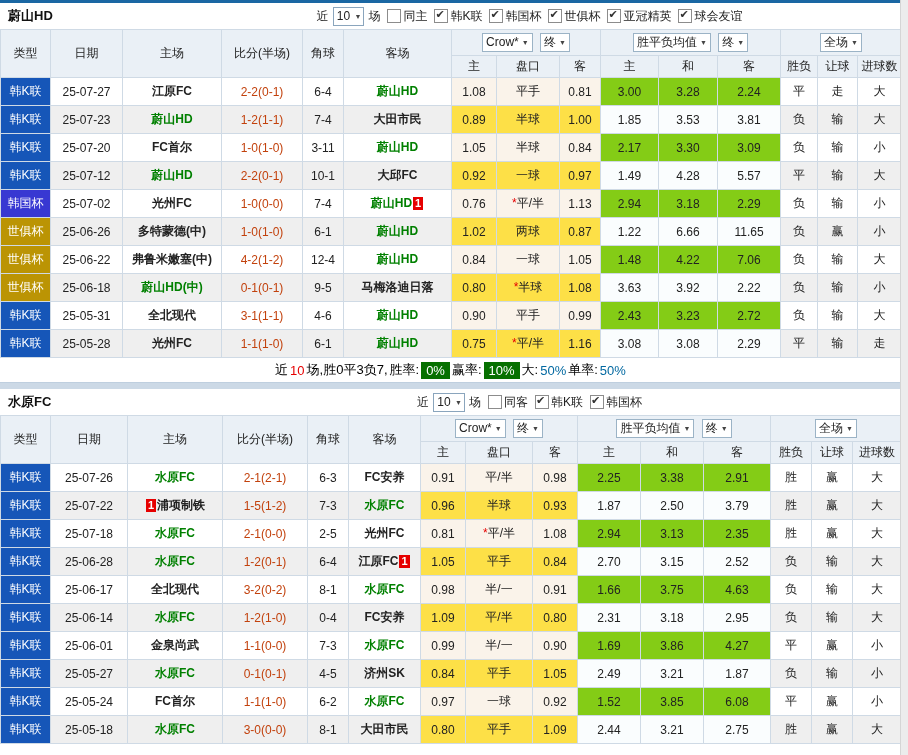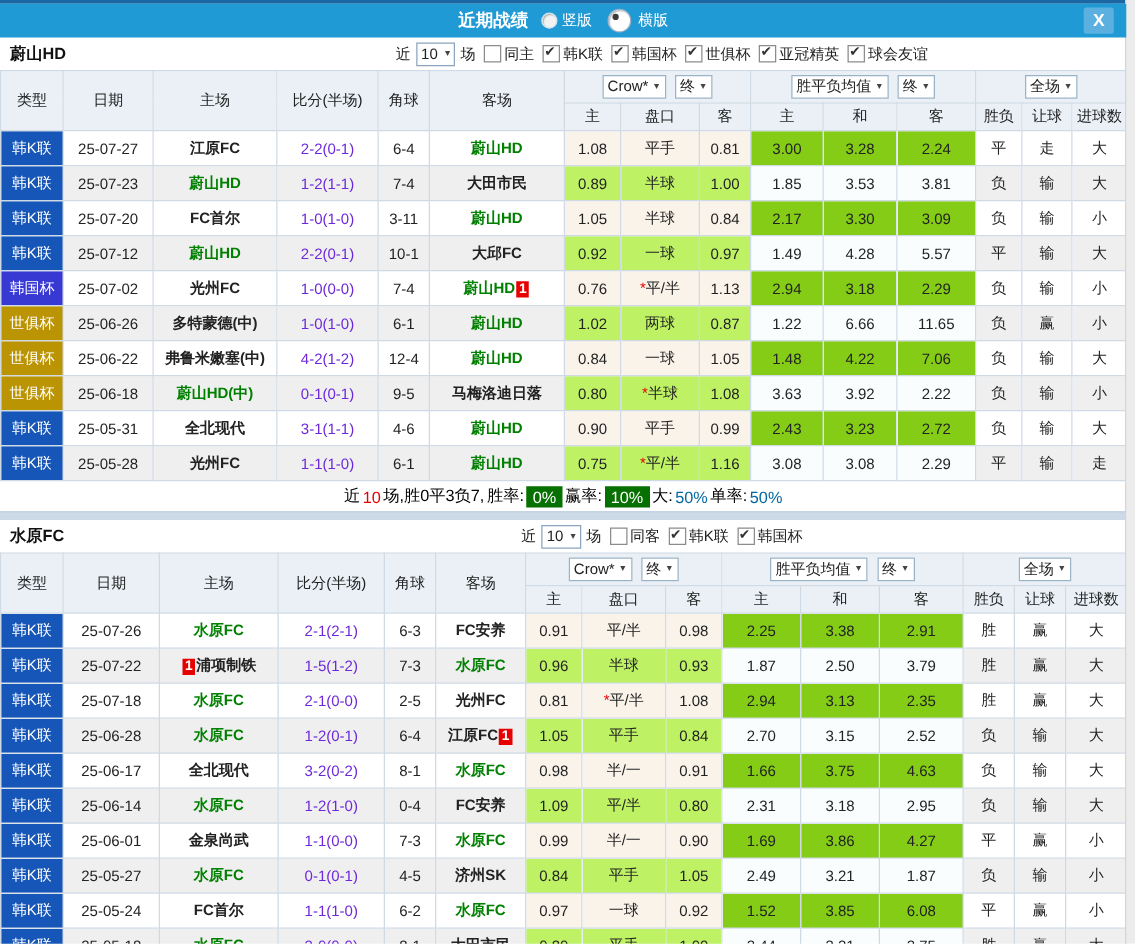--- a/index.html
+++ b/index.html
@@ -29,57 +29,45 @@
   .grid thead tr.top th{height:23px;}
   .grid thead tr.subh th{height:19px;}
   .grid td{height:27px;padding:0 1px;}
   .sel{display:inline-flex;align-items:center;justify-content:center;border:1px solid #9bb3c6;background:#fff;height:17px;padding:0 3px;margin:0 2px;font-size:12px;cursor:pointer;}
   td.type{color:#fff;}
   td.type.kl{background:#1656b8;}
   td.type.kr{background:#3838d2;}
   td.type.wc{background:#bb9404;}
   tr.even td{background:#efefef;}
   td.odds{background:#faf3ea;margin-left:40px;}
-  tr.even td.odds{background:#bef264;}
+  tr.even td.odds{background:#fde047;}
   td.avg{background:#84cc16;}
   tr.even td.avg{background:#fafdfe;}
   td.hl{color:#008000;}
-  td.score{color:#6d28d9;}
+  td.score{color:#c2410c;}
   .star{color:#e60000;}
   .c-red{color:#e60000;}
   .c-blue{color:#1515d0;}
   .c-green{color:#008000;}
   .badge{display:inline-block;background:#e60000;color:#fff;font-size:11px;line-height:13px;padding:0 2px;margin:0 1px;}
   .summary{height:24px;display:flex;align-items:center;justify-content:center;font-size:13px;color:#000;}
   .summary span{margin:0 1px;}
   .gbox{background:#067000;color:#fff;padding:1px 5px;margin:0 3px;}
   .blueval{color:#0369a1;}
   .redval{color:#e60000;}
   .sep{height:6px;background:#ccd9e6;border-top:1px solid #bfcfdf;}
 </style>
 </head>
 <body>
 
 <div class="right-strip"></div>
 
 <div class="page">
   <div class="topline"></div>
 
-  <div class="titlebar">
-    <span class="title">近期战绩</span>
-    <label class="radio">
-      <span class="rdot"></span>
-      <span>竖版</span>
-    </label>
-    <label class="radio">
-      <span class="rdot sel"></span>
-      <span>横版</span>
-    </label>
-    <div class="close">X</div>
-  </div>
 
   <div class="sec-header">
     <div class="team">蔚山HD</div>
     <div class="filters">
       <span>近</span>
       <span class="msel">
         <span class="val">10</span>
         <span class="caret">▼</span>
       </span>
       <span>场</span>

